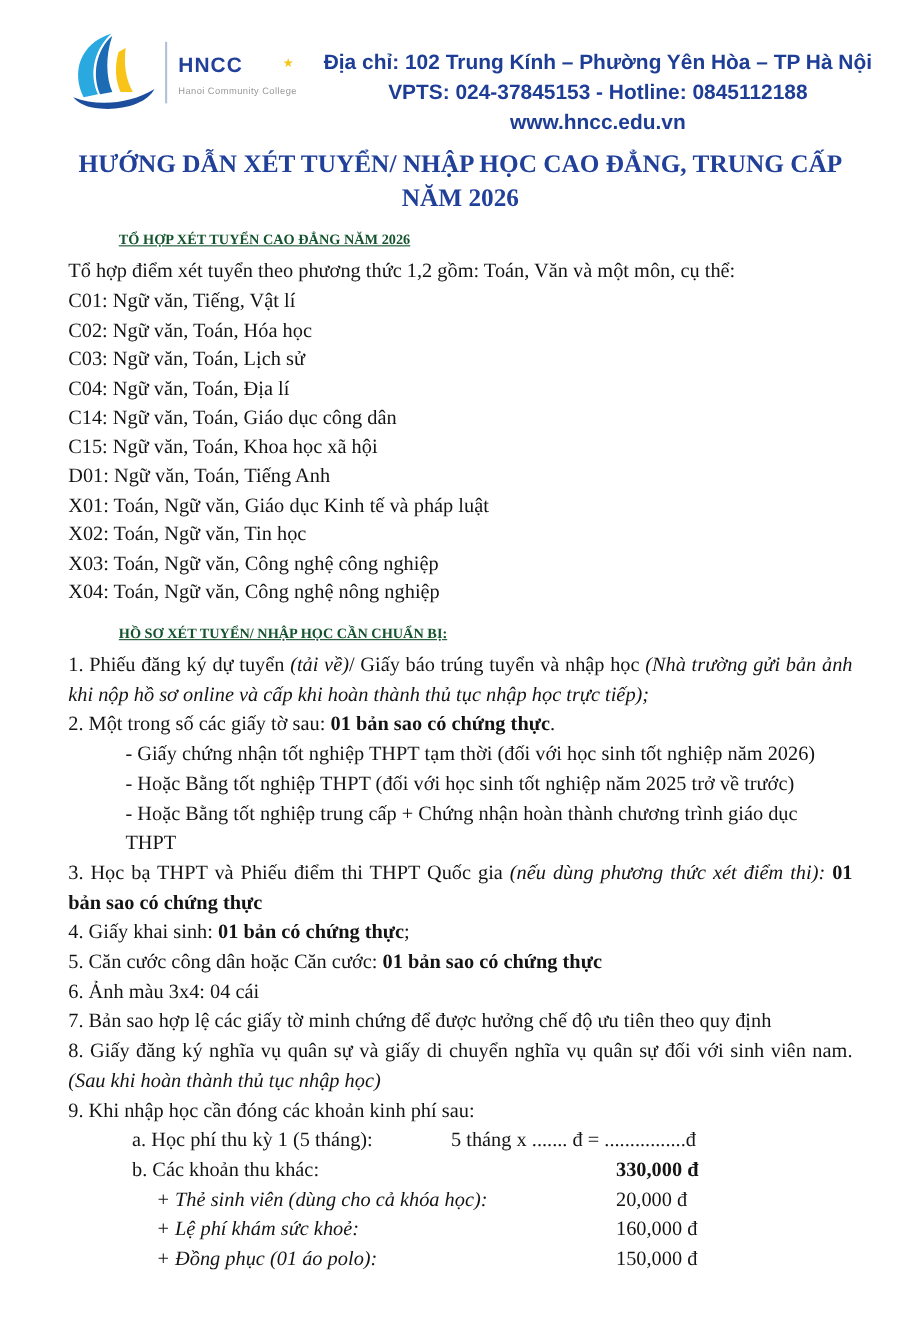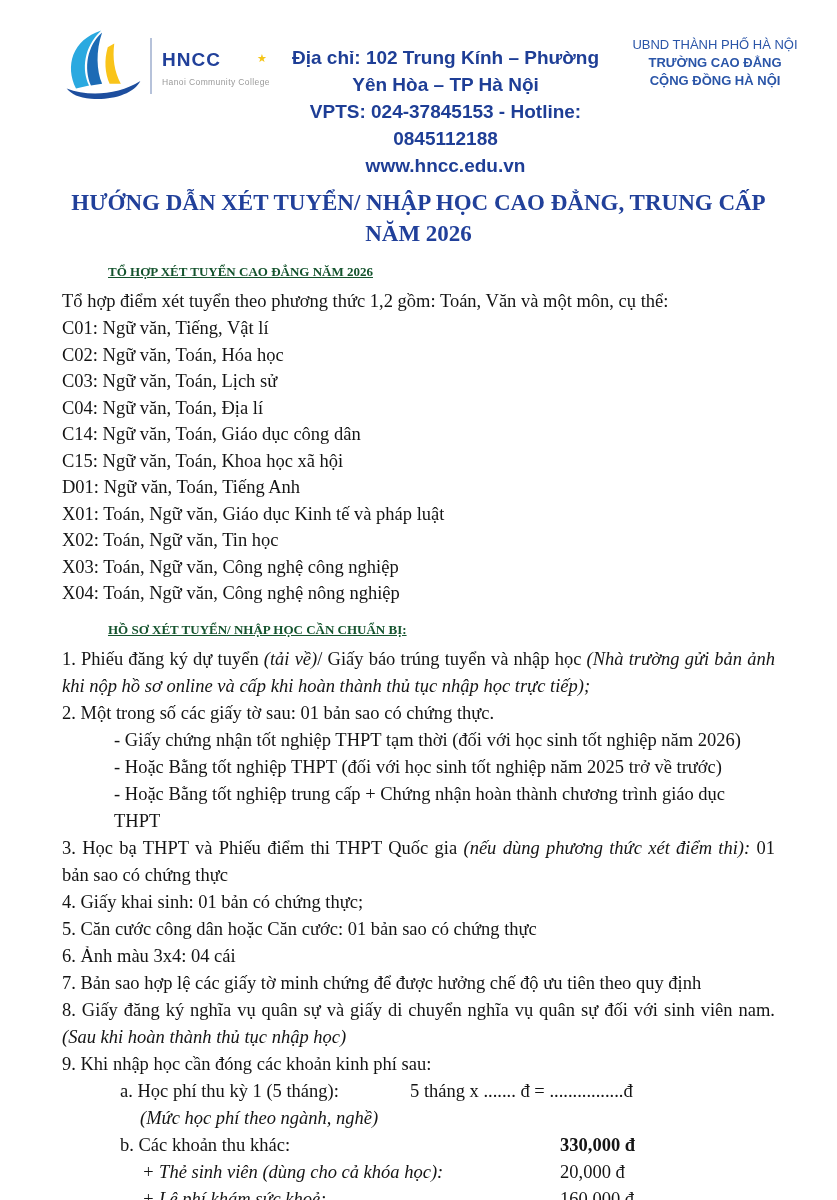--- a/index.html
+++ b/index.html
@@ -49,21 +49,21 @@
   .sec-head {
     font-size:13px; font-weight:bold; color:#14532d;
     text-decoration:underline; margin:9px 0 3px 46px; line-height:27px;
   }
   .line { line-height:27px; }
   .combo { line-height:26.5px; }
   .doc { line-height:27px; text-align:justify; }
   .doc.nojust { text-align:left; }
   .sub { padding-left:52px; text-align:left; }
   .i { font-style:italic; }
-  .b { font-weight:normal; }
+  .b { font-weight:bold; }
   
   .fee-row { display:flex; line-height:27px; }
   .fee-a-label { width:348px; padding-left:58px; flex-shrink:0; }
   .fee-note { padding-left:78px; font-style:italic; line-height:27px; }
   .fee-label-b { flex:1; padding-left:58px; }
   .fee-label-plus { flex:1; padding-left:80px; font-style:italic; }
   .fee-amount { width:215px; padding-right:65px; flex-shrink:0; }
   .fee-amount.b { font-weight:bold; }
 </style>
 </head>
@@ -85,25 +85,20 @@
           <span class="logo-acronym">HNCC</span>
           <span class="logo-star">★</span>
         </span>
         <span class="logo-tagline">Hanoi Community College</span>
       </div>
     </div>
     <div class="contact">
       <div>Địa chỉ: 102 Trung Kính – Phường Yên Hòa – TP Hà Nội</div>
       <div>VPTS: 024-37845153 - Hotline: 0845112188</div>
       <div>www.hncc.edu.vn</div>
-    </div>
-    <div class="org">
-      <div class="l1">UBND THÀNH PHỐ HÀ NỘI</div>
-      <div class="l2">TRƯỜNG CAO ĐẲNG</div>
-      <div class="l3">CỘNG ĐỒNG HÀ NỘI</div>
     </div>
   </div>
 
   <h1 class="title">
     <span>HƯỚNG DẪN XÉT TUYỂN/ NHẬP HỌC CAO ĐẲNG, TRUNG CẤP</span><br>
     <span>NĂM 2026</span>
   </h1>
 
   <div class="content">
 
@@ -132,21 +127,20 @@
     <p class="doc nojust"><span>5. Căn cước công dân hoặc Căn cước: </span><span class="b">01 bản sao có chứng thực</span></p>
     <p class="doc nojust"><span>6. Ảnh màu 3x4: 04 cái</span></p>
     <p class="doc nojust"><span>7. Bản sao hợp lệ các giấy tờ minh chứng để được hưởng chế độ ưu tiên theo quy định</span></p>
     <p class="doc"><span>8. Giấy đăng ký nghĩa vụ quân sự và giấy di chuyển nghĩa vụ quân sự đối với sinh viên nam. </span><span class="i">(Sau khi hoàn thành thủ tục nhập học)</span></p>
     <p class="doc nojust"><span>9. Khi nhập học cần đóng các khoản kinh phí sau:</span></p>
 
     <div class="fee-row">
       <span class="fee-a-label">a. Học phí thu kỳ 1 (5 tháng):</span>
       <span>5 tháng x  ....... đ  =  ................đ</span>
     </div>
-    <p class="fee-note">(Mức học phí theo ngành, nghề)</p>
     <div class="fee-row">
       <span class="fee-label-b">b. Các khoản thu khác:</span>
       <span class="fee-amount b">330,000 đ</span>
     </div>
     <div class="fee-row">
       <span class="fee-label-plus">+ Thẻ sinh viên (dùng cho cả khóa học):</span>
       <span class="fee-amount">20,000 đ</span>
     </div>
     <div class="fee-row">
       <span class="fee-label-plus">+ Lệ phí khám sức khoẻ:</span>

